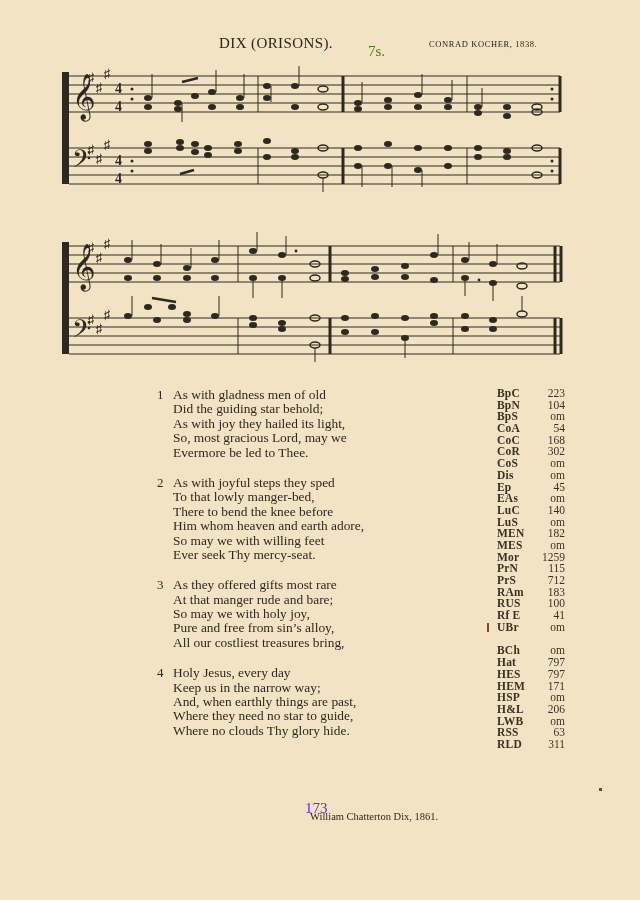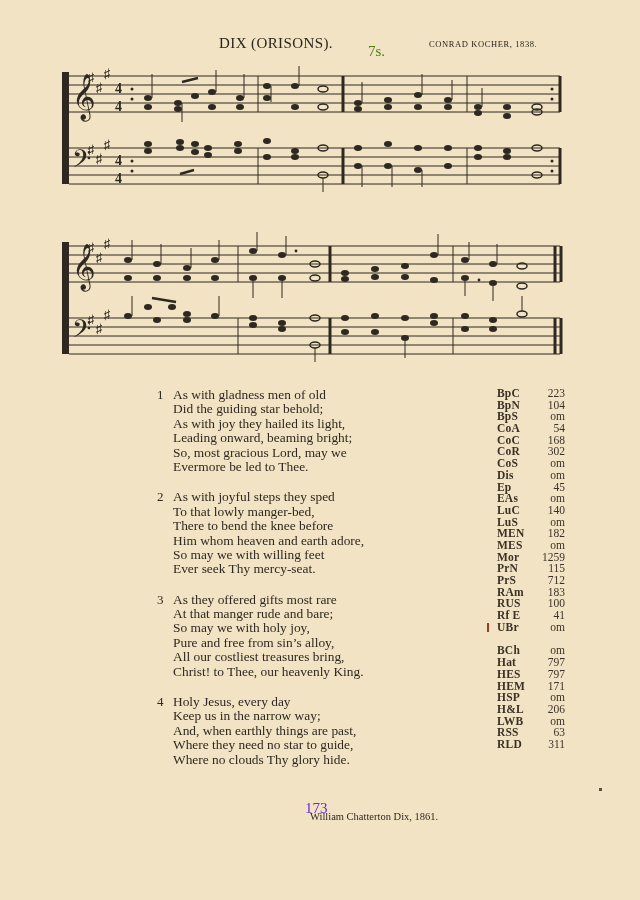--- a/index.html
+++ b/index.html
@@ -348,41 +348,39 @@
       </g>
     </svg>
   </div>
 
   <div class="verses">
     <div class="verse">
       <span class="verse-num">1</span>
       <div class="verse-line">As with gladness men of old</div>
       <div class="verse-line">Did the guiding star behold;</div>
       <div class="verse-line">As with joy they hailed its light,</div>
-      <div class="verse-line">Leading onward, beaming bright;</div>
       <div class="verse-line">So, most gracious Lord, may we</div>
       <div class="verse-line">Evermore be led to Thee.</div>
     </div>
     <div class="verse">
       <span class="verse-num">2</span>
       <div class="verse-line">As with joyful steps they sped</div>
       <div class="verse-line">To that lowly manger-bed,</div>
       <div class="verse-line">There to bend the knee before</div>
       <div class="verse-line">Him whom heaven and earth adore,</div>
       <div class="verse-line">So may we with willing feet</div>
       <div class="verse-line">Ever seek Thy mercy-seat.</div>
     </div>
     <div class="verse">
       <span class="verse-num">3</span>
       <div class="verse-line">As they offered gifts most rare</div>
       <div class="verse-line">At that manger rude and bare;</div>
       <div class="verse-line">So may we with holy joy,</div>
       <div class="verse-line">Pure and free from sin’s alloy,</div>
       <div class="verse-line">All our costliest treasures bring,</div>
-      <div class="verse-line">Christ! to Thee, our heavenly King.</div>
     </div>
     <div class="verse">
       <span class="verse-num">4</span>
       <div class="verse-line">Holy Jesus, every day</div>
       <div class="verse-line">Keep us in the narrow way;</div>
       <div class="verse-line">And, when earthly things are past,</div>
       <div class="verse-line">Where they need no star to guide,</div>
       <div class="verse-line">Where no clouds Thy glory hide.</div>
     </div>
   </div>

